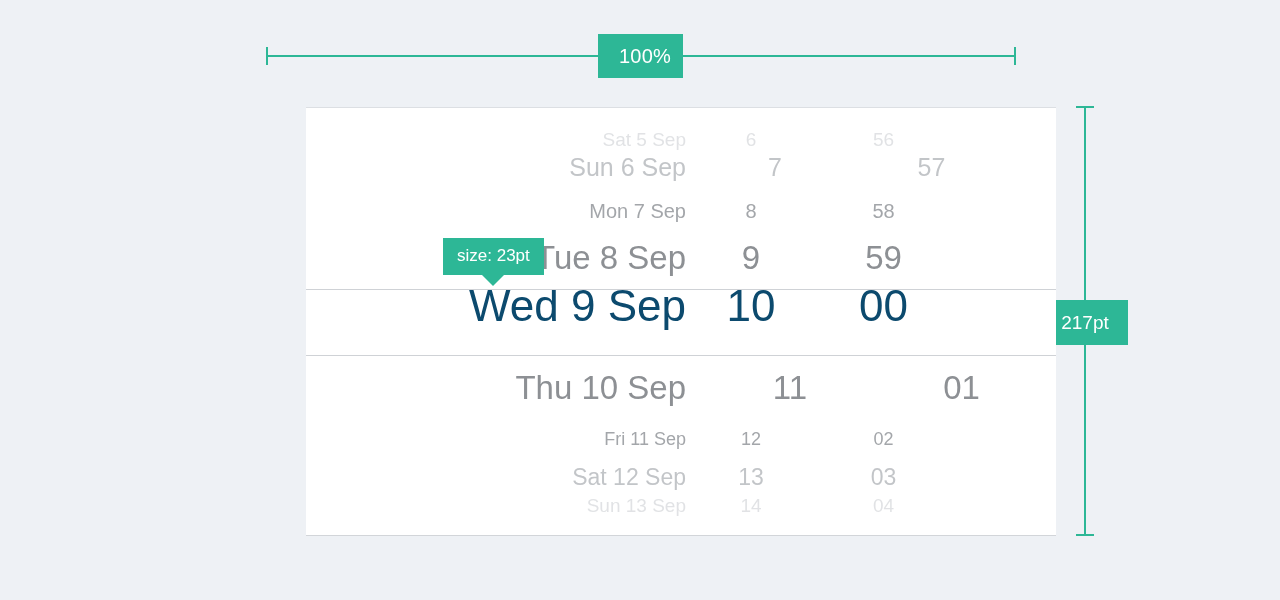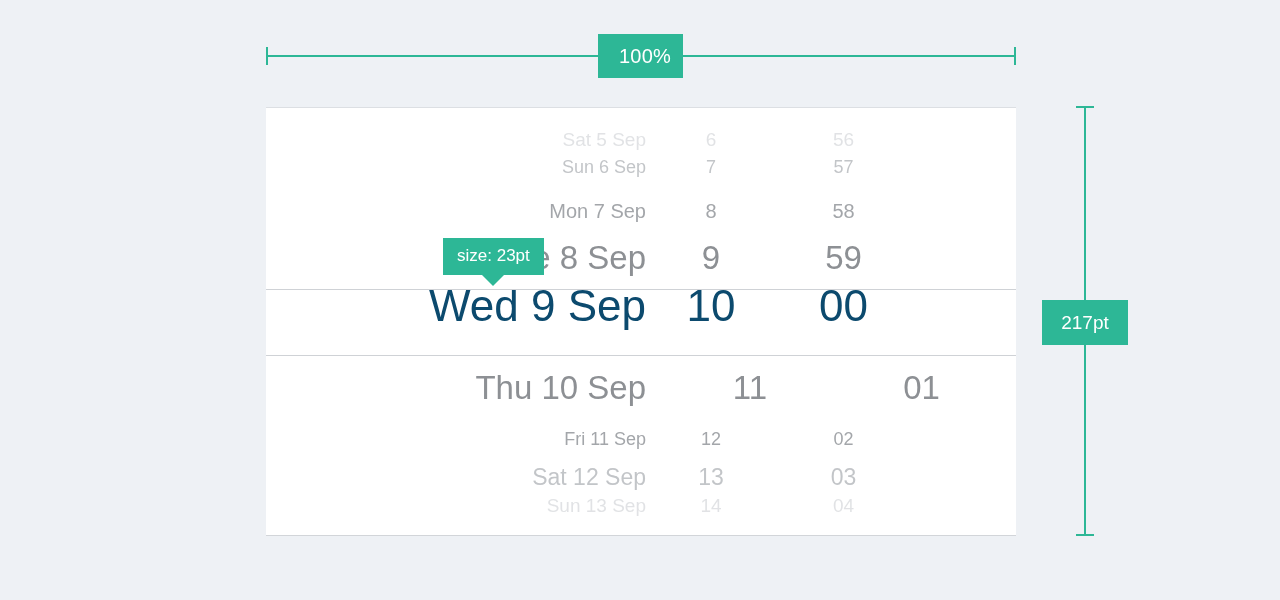--- a/index.html
+++ b/index.html
@@ -117,28 +117,28 @@
   </div>
   <div id="h-label">100%</div>
 
   <div id="v-ruler">
     <div class="line"></div>
     <div class="cap top"></div>
     <div class="cap bottom"></div>
   </div>
   <div id="v-label">217pt</div>
 
-  <div id="picker-card" style="background: rgb(255, 255, 255);">
+  <div id="picker-card" style="background: rgb(255, 255, 255); margin-left: 40px;">
     <div id="wheel">
         <div class="row" style="top: 17.18px; height: 29.64px; font-size: 19px; color: rgb(201, 204, 208); opacity: 0.55;">
           <div class="col-date">Sat 5 Sep</div>
           <div class="col-hour">6</div>
           <div class="col-min">56</div>
         </div>
-        <div class="row" style="top: 42.06px; height: 35.88px; font-size: 18px; color: rgb(180, 183, 187); opacity: 0.8;">
+        <div class="row" style="top: 42.06px; height: 35.88px; font-size: 25px; color: rgb(180, 183, 187); opacity: 0.8; gap: 24px;">
           <div class="col-date">Sun 6 Sep</div>
           <div class="col-hour">7</div>
           <div class="col-min">57</div>
         </div>
         <div class="row" style="top: 82px; height: 43.68px; font-size: 20px; color: rgb(159, 162, 166); opacity: 0.95;">
           <div class="col-date">Mon 7 Sep</div>
           <div class="col-hour">8</div>
           <div class="col-min">58</div>
         </div>
         <div class="row" style="top: 124.26px; height: 51.48px; font-size: 33px; color: rgb(141, 144, 148); opacity: 1;">

